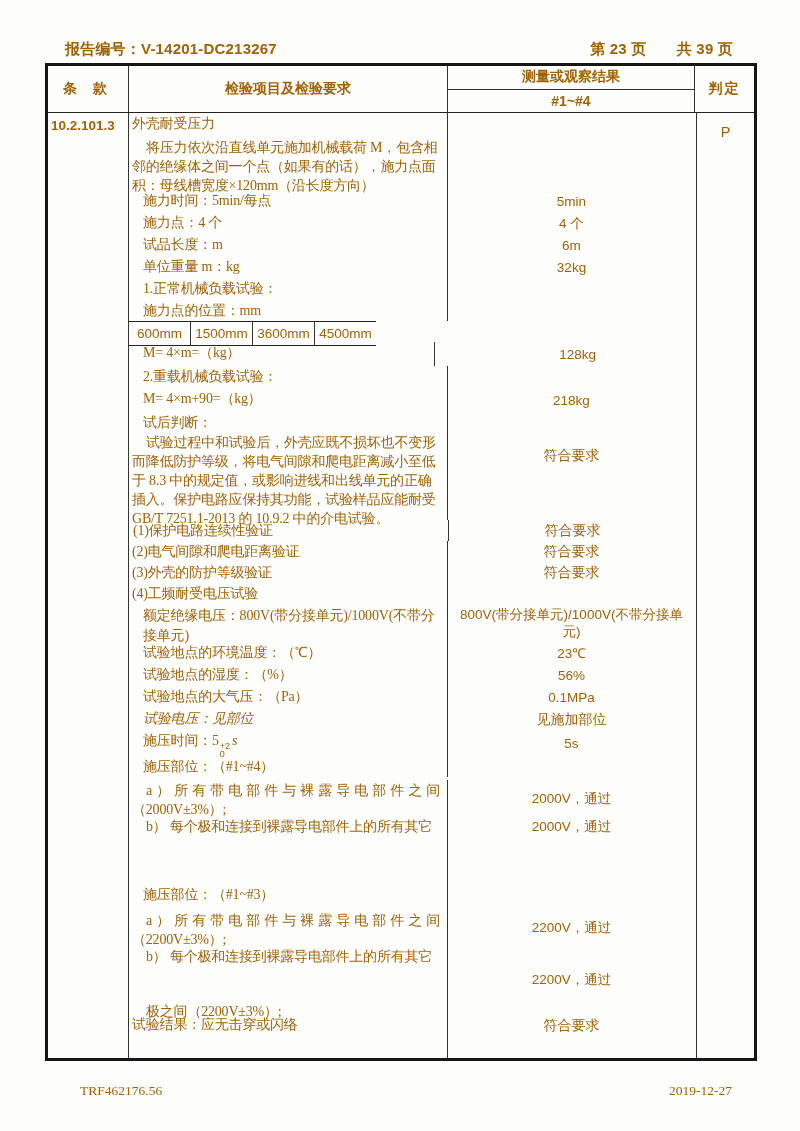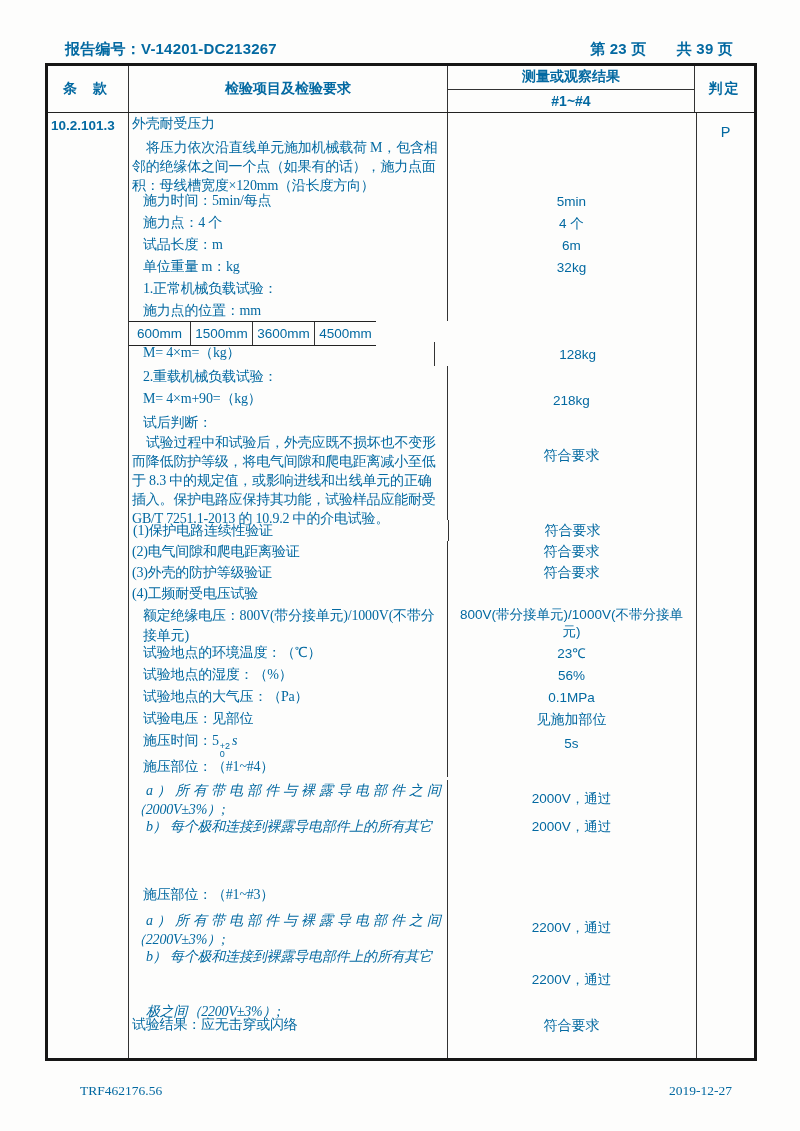--- a/index.html
+++ b/index.html
@@ -1,19 +1,19 @@
 <!DOCTYPE html>
 <html><head>
 <meta charset="utf-8">
 <style>
   * { margin:0; padding:0; box-sizing:border-box; }
   html,body { background:#e8e8e8; }
   .page {
     position:relative; width:800px; height:1131px; margin:0 auto;
-    background:#fdfdfc; color:#0369a1; overflow:hidden;
+    background:#fdfdfc; color:#a16207; overflow:hidden;
     font-family:"Liberation Serif", serif;
   }
   
   .doc-header {
     position:absolute; left:45px; top:40px; width:712px;
     display:flex; justify-content:space-between; align-items:baseline;
     font-family:"Liberation Sans", sans-serif; font-weight:bold;
     font-size:15px; letter-spacing:.2px;
   }
   .doc-header .left { padding-left:20px; }
@@ -37,21 +37,21 @@
   .col-clause { width:81px; border-right:1px solid #333; padding:5px 1px 0 3px;
     font-family:"Liberation Sans", sans-serif; font-weight:600; font-size:13.5px; }
   .col-mid { width:567px; display:flex; flex-direction:column; }
   .col-verdict { flex:1; border-left:1px solid #333; text-align:center; padding-top:11px;
     font-family:"Liberation Sans", sans-serif; font-size:14.5px; }
   .brow { display:flex; min-height:22px; }
   .brow.fill { flex:1; }
   .bitem { width:319px; border-right:1px solid #333; padding:1px 2px 0 3px;
     font-size:14px; line-height:20px; letter-spacing:-0.2px; }
   .bitem.para { line-height:19px; text-indent:1em; }
-  .bitem .tl { line-height:19px;font-style:italic; }
+  .bitem .tl { line-height:19px; }
   .bitem .tl.spread { letter-spacing:4px; }
   .bres { width:247px; display:flex; align-items:center; justify-content:center;
     text-align:center; font-family:"Liberation Sans", sans-serif; font-size:13.5px;
     line-height:17px; padding:0 4px; }
   .bres.cjk { font-family:"Liberation Serif", serif; font-size:14px; }
   .bres.res-top { align-items:flex-start; padding-top:15px; }
   .bres.nopad { padding:0; align-items:stretch; }
   .subgrid { display:flex; width:100%; border-top:1.5px solid #222; border-bottom:1.5px solid #222; }
   .subcell { flex:1; display:flex; align-items:center; justify-content:center;
     font-size:13.5px; padding:3px 0; }
@@ -178,21 +178,21 @@
           </div>
           <div class="brow">
             <div class="bitem" style="padding-left: 1em;">试验地点的湿度：（%）</div>
             <div class="bres">56%</div>
           </div>
           <div class="brow">
             <div class="bitem" style="padding-left: 1em;">试验地点的大气压：（Pa）</div>
             <div class="bres">0.1MPa</div>
           </div>
           <div class="brow">
-            <div class="bitem" style="padding-left: 1em;">试验电压：见部位</div>
+            <div class="bitem" style="padding-left: 1em; font-style: italic;">试验电压：见部位</div>
             <div class="bres cjk">见施加部位</div>
           </div>
           <div class="brow" style="min-height: 26px;">
             <div class="bitem" style="padding-left: 1em;">施压时间：5<span class="supsub">
                 <span>+2</span>
                 <span>0</span>
               </span><span class="tol-tail">s</span></div>
             <div class="bres">5s</div>
           </div>
           <div class="brow" style="min-height: 24px; flex-direction: column;">

